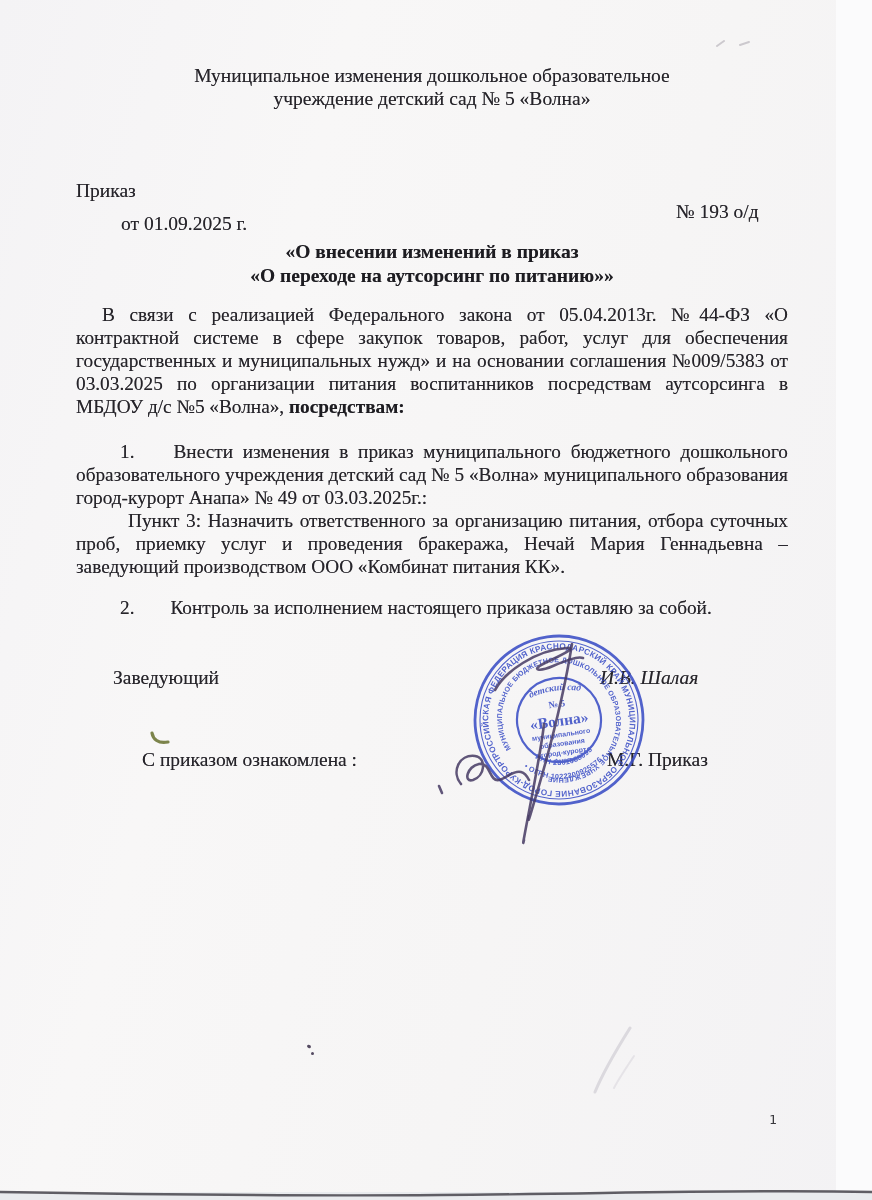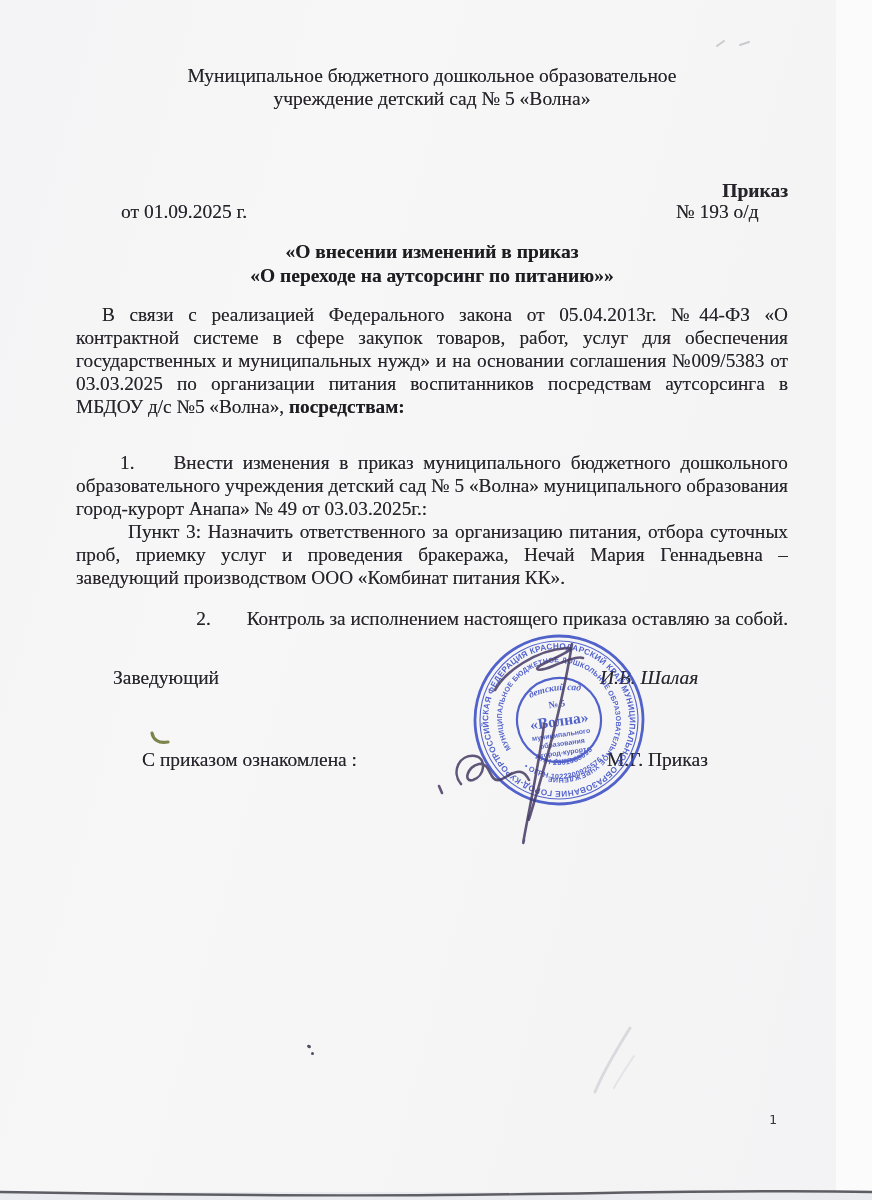--- a/index.html
+++ b/index.html
@@ -5,33 +5,33 @@
   html,body{margin:0;padding:0;background:#e9e8ea;}
   .scan-page{
     position:relative;width:872px;height:1200px;overflow:hidden;
     background:linear-gradient(105deg,#f4f3f5 0%,#f8f7f7 30%,#f6f5f5 62%,#f3f2f4 100%);
     font-family:"Liberation Serif",serif;color:#26242a;
   }
   .scan-right{position:absolute;top:0;left:836px;width:36px;height:1200px;background:#fbfbfc;}
   .txt{text-shadow:0 0 .4px rgba(40,40,45,.55);}
   .letterhead{position:absolute;top:64px;left:76px;width:712px;text-align:center;
     font-size:19.5px;line-height:23px;}
-  .doc-type{position:absolute;top:180px;left:76px;width:712px;text-align:right;font-size:19.5px;font-weight:bold;}
+  .doc-type{position:absolute;top:180px;left:76px;width:712px;text-align:left;font-size:19.5px;}
   .num-row{position:absolute;top:201px;left:0;width:872px;height:24px;font-size:19.5px;}
-  .doc-date{position:absolute;left:121px;top:0;text-align:center;}
+  .doc-date{position:absolute;left:121px;top:12px;text-align:center;}
   .doc-number{position:absolute;left:676px;top:0;}
   .doc-title{position:absolute;top:240px;left:76px;width:712px;text-align:center;
     font-size:19.5px;line-height:23.5px;font-weight:700;color:#1d1c21;}
   .body-col{position:absolute;top:303px;left:76px;width:712px;font-size:19.3px;
     line-height:23px;text-align:justify;}
   .body-col p{margin:0;}
   p.preamble{text-indent:26px;}
-  p.item1{margin-top:33px;text-indent:44px;}
+  p.item1{margin-top:22px;text-indent:44px;}
   p.punkt{text-indent:52px;}
-  p.item2{margin-top:18px;text-indent:44px;text-align:right;}
+  p.item2{margin-top:18px;text-indent:44px;text-align:left;}
   .numgap1{display:inline-block;width:39px;}
   .numgap2{display:inline-block;width:36px;}
   b{color:#1d1c21;}
   .sig-row1{position:absolute;top:667px;left:0;width:872px;font-size:19.5px;}
   .sig-row2{position:absolute;top:749px;left:0;width:872px;font-size:19.5px;}
   .pos-label{position:absolute;left:113px;}
   .dir-name{position:absolute;left:600px;font-style:italic;}
   .ack-label{position:absolute;left:142px;}
   .ack-name{position:absolute;left:607px;}
   .stamp-svg{position:absolute;left:431px;top:596px;}
@@ -58,21 +58,21 @@
   .scan-bottom{position:absolute;left:0;top:1192px;width:872px;height:8px;background:#e9ebee;}
   .edge-svg{position:absolute;left:0;top:1182px;}
 </style>
 </head>
 <body>
 
 <div class="scan-page">
   <div class="scan-right"></div>
 
   <div class="letterhead txt">
-    <div>Муниципальное бюджетного дошкольное образовательное</div>
+    <div>Муниципальное изменения дошкольное образовательное</div>
     <div>учреждение детский сад № 5 «Волна»</div>
   </div>
 
   <div class="doc-type txt">Приказ</div>
   <div class="num-row txt">
     <span class="doc-date">от 01.09.2025 г.</span>
     <span class="doc-number">№ 193 о/д</span>
   </div>
   <div class="doc-title txt">
     <div>«О внесении изменений в приказ</div>

